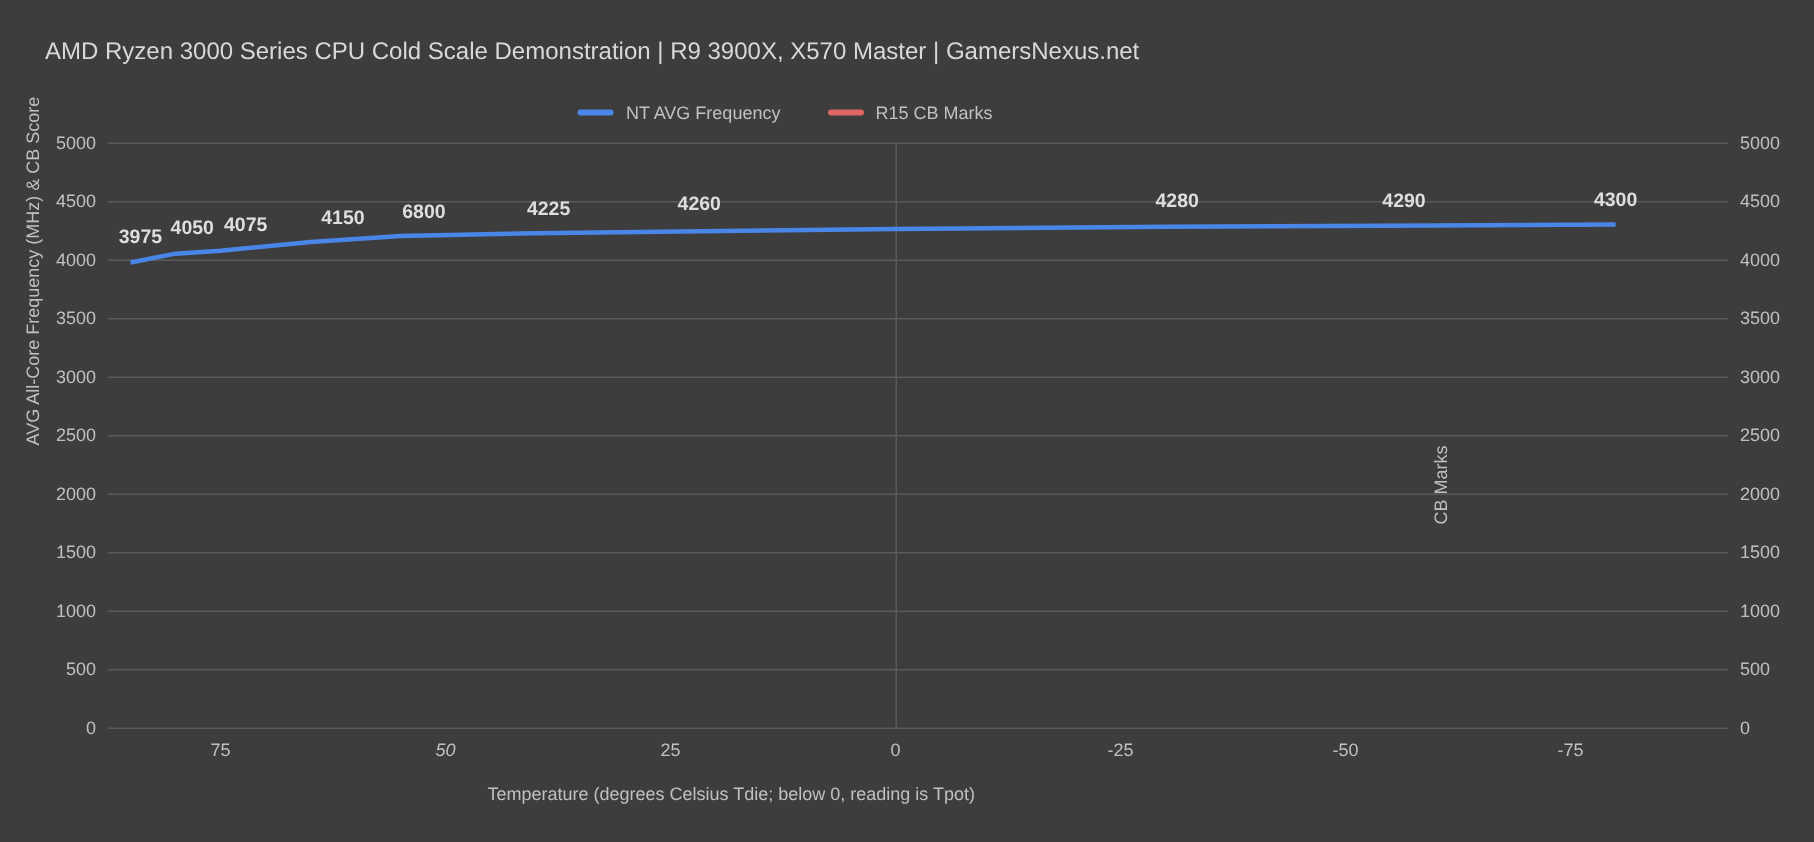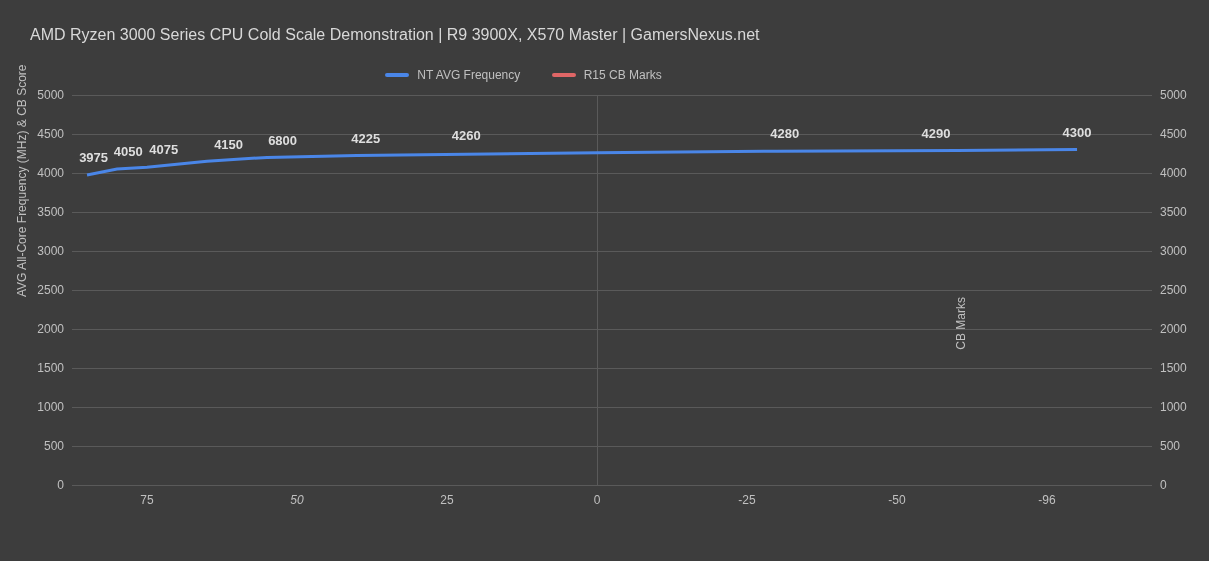--- a/index.html
+++ b/index.html
@@ -194,28 +194,29 @@
       <div class="ytick-left" style="top: 10%;">4500</div>
       <div class="ytick-right" style="top: 10%;">4500</div>
       <div class="ytick-left" style="top: 0%;">5000</div>
       <div class="ytick-right" style="top: 0%;">5000</div>
       <div class="xtick" style="left: 6.94%;">75</div>
       <div class="xtick" style="left: 20.83%; font-style: italic;">50</div>
       <div class="xtick" style="left: 34.72%;">25</div>
       <div class="xtick" style="left: 48.61%;">0</div>
       <div class="xtick" style="left: 62.5%; text-align: right;">-25</div>
       <div class="xtick" style="left: 76.39%;">-50</div>
-      <div class="xtick" style="left: 90.28%;">-96</div>
+      <div class="xtick" style="left: 90.28%;">-75</div>
       <div class="data-label" style="left: 2%; top: 18%;">3975</div>
       <div class="data-label" style="left: 5.2%; top: 16.5%;">4050</div>
       <div class="data-label" style="left: 8.5%; top: 16%;">4075</div>
       <div class="data-label" style="left: 14.5%; top: 14.5%;">4150</div>
       <div class="data-label" style="left: 19.5%; top: 13.5%;">6800</div>
       <div class="data-label" style="left: 27.2%; top: 13%;">4225</div>
       <div class="data-label" style="left: 36.5%; top: 12.3%;">4260</div>
       <div class="data-label" style="left: 66%; top: 11.9%;">4280</div>
       <div class="data-label" style="left: 80%; top: 11.7%;">4290</div>
       <div class="data-label" style="left: 93.06%; top: 11.5%;">4300</div>
     </div>
 
   <div class="yaxis-label-left">AVG All-Core Frequency (MHz) &amp; CB Score</div>
   <div class="yaxis-label-right">CB Marks</div>
+  <div class="xaxis-label">Temperature (degrees Celsius Tdie; below 0, reading is Tpot)</div>
 </div>
 
 </body></html>

